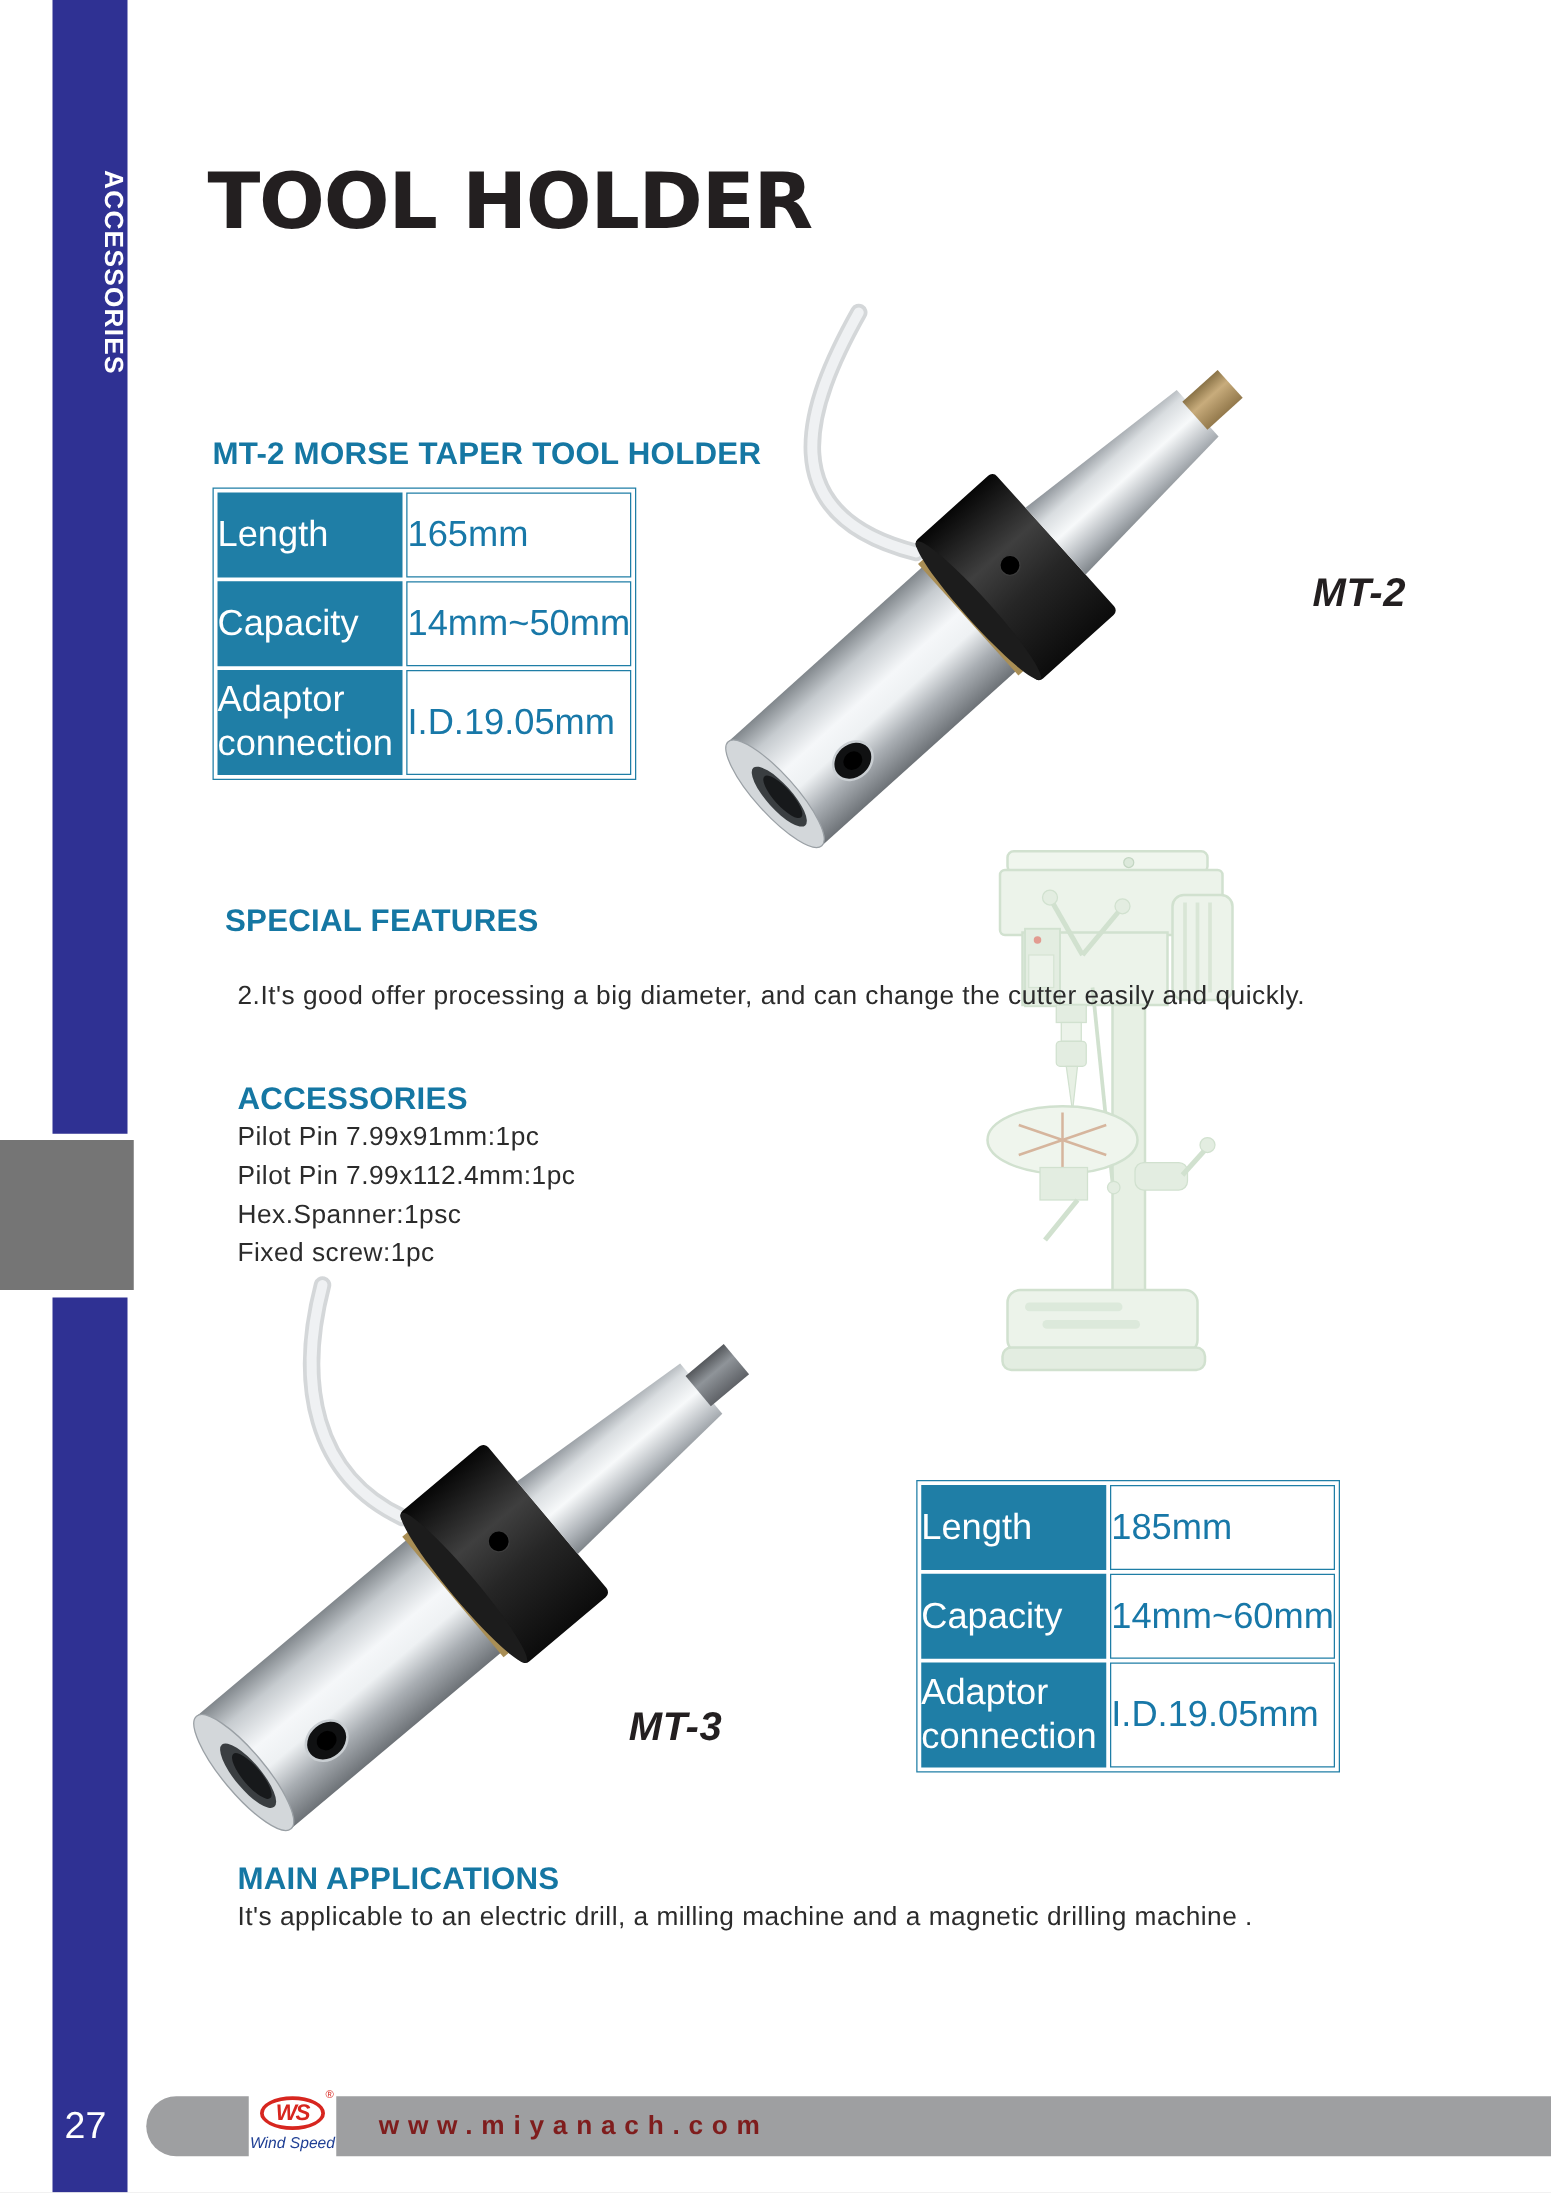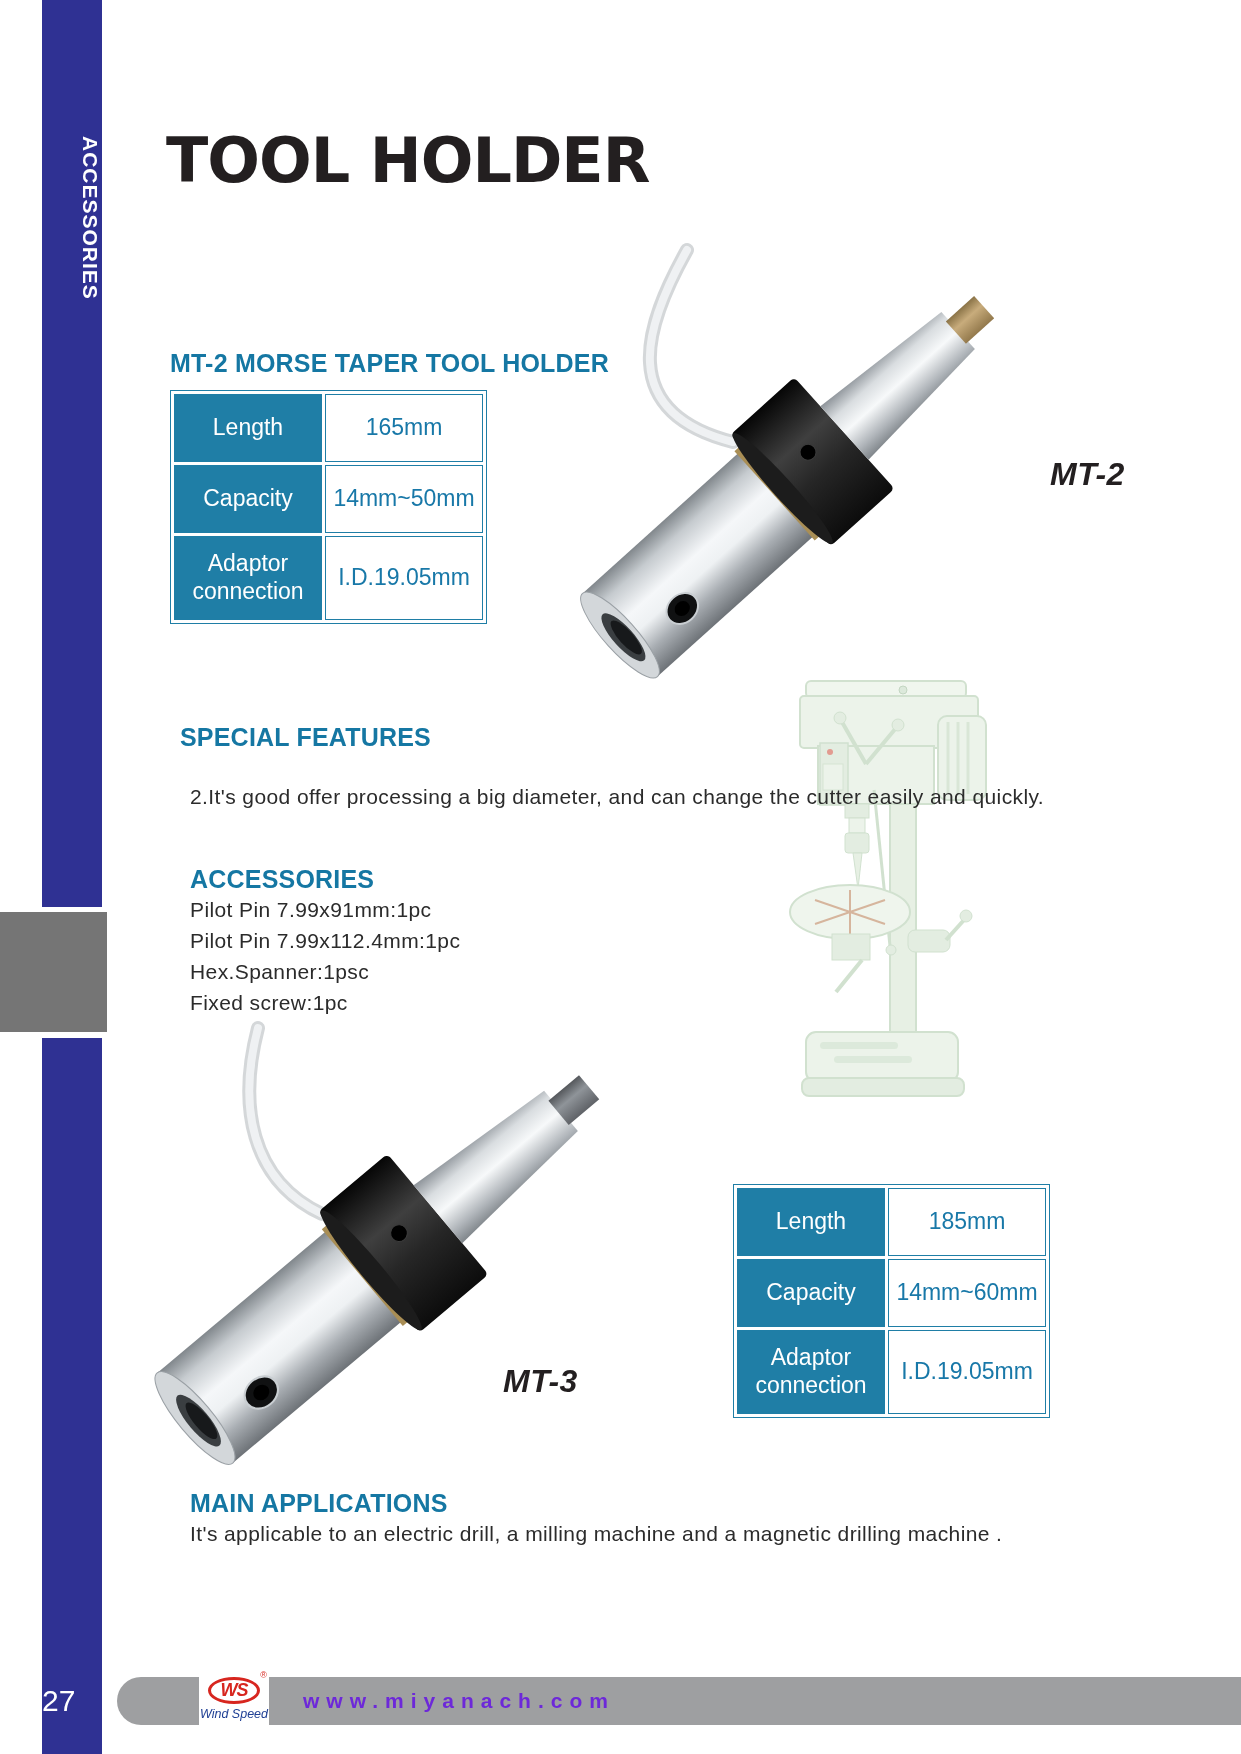--- a/index.html
+++ b/index.html
@@ -13,46 +13,46 @@
         font-family:"Liberation Sans",sans-serif;margin:0 auto}
 
   
   .rail{position:absolute;left:42px;width:60px;background:var(--sidebar-blue)}
   .rail-top{top:0;height:907px}
   .rail-bottom{top:1038px;height:716px}
   .gray-block{position:absolute;left:0;top:912px;width:107px;height:120px;background:var(--left-gray)}
   .vertical-label{position:absolute;left:42px;top:88px;width:60px;height:260px;display:flex;
         justify-content:center;writing-mode:vertical-rl;color:#fff;font-weight:bold;
         font-size:21px;letter-spacing:1px}
-  .page-number{position:absolute;left:42px;top:1684px;width:43px;text-align:left;color:#fff;
+  .page-number{position:absolute;left:42px;top:1684px;width:43px;text-align:right;color:#fff;
         font-size:30px;z-index:6}
 
   
   .page-title{position:absolute;left:166px;top:124px;font-family:"DejaVu Sans",sans-serif;
         font-weight:bold;font-size:62px;color:var(--ink);letter-spacing:-1px;z-index:2}
   .sec-heading{position:absolute;color:var(--teal);font-weight:bold;font-size:25px;
         letter-spacing:.2px;z-index:2;white-space:nowrap}
   .body-line{position:absolute;color:var(--body-ink);font-size:21px;letter-spacing:.4px;
         z-index:2;white-space:nowrap}
   .product-label{position:absolute;font-weight:bold;font-style:italic;font-size:32px;
         color:var(--ink);letter-spacing:.5px;z-index:2}
 
   
   .spec-table{position:absolute;border-collapse:separate;border-spacing:3px;background:#fff;
         border:1px solid var(--table-header);z-index:2}
-  .spec-table td{text-align:center;vertical-align:middle;font-size:23px;line-height:1.2}
+  .spec-table td{text-align:left;vertical-align:middle;font-size:29px;line-height:1.2}
   .spec-table td.lbl{width:148px;background:var(--table-header);color:#fff}
   .spec-table td.val{width:158px;border:1px solid var(--table-header);color:var(--value-teal)}
   .spec-table tr.r1 td,.spec-table tr.r2 td{height:68px}
   .spec-table tr.r3 td{height:84px}
 
   
   .footer-bar{position:absolute;left:117px;top:1677px;width:1124px;height:48px;
         background:var(--footer-gray);border-radius:24px 0 0 24px;z-index:4}
-  .website{position:absolute;left:303px;top:1677px;height:48px;line-height:48px;color:#6d28d9;
+  .website{position:absolute;left:303px;top:1677px;height:48px;line-height:48px;color:#7f1d1d;
         font-weight:bold;font-size:21px;letter-spacing:7px;z-index:5}
   .logo-box{position:absolute;left:199px;top:1668px;width:70px;height:64px;background:#fff;
         z-index:5;text-align:center}
   .ws-oval{position:relative;margin:9px auto 0;width:52px;height:27px;border:3px solid #D7261F;
         border-radius:50%;display:flex;align-items:center;justify-content:center}
   .ws-oval span{color:#D7261F;font-weight:bold;font-style:italic;font-size:18px;letter-spacing:-1px}
   .reg-mark{position:absolute;right:2px;top:2px;color:#D7261F;font-size:9px;z-index:6}
   .ws-name{margin-top:3px;color:#1F3F94;font-weight:normal;font-style:italic;font-size:12.5px}
 
   .art{position:absolute;left:0;top:0;z-index:1}

